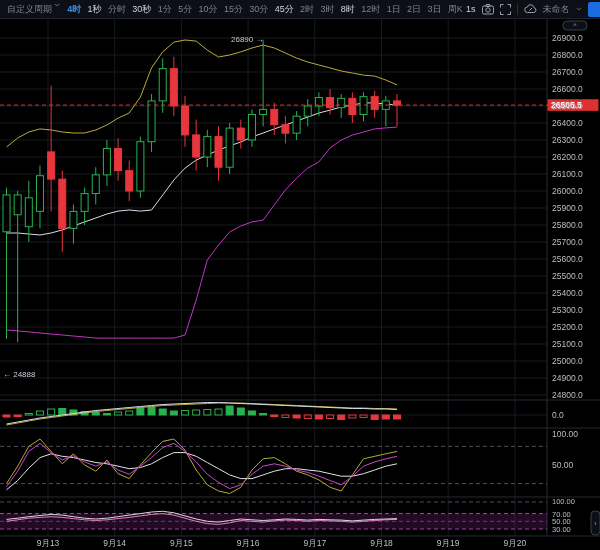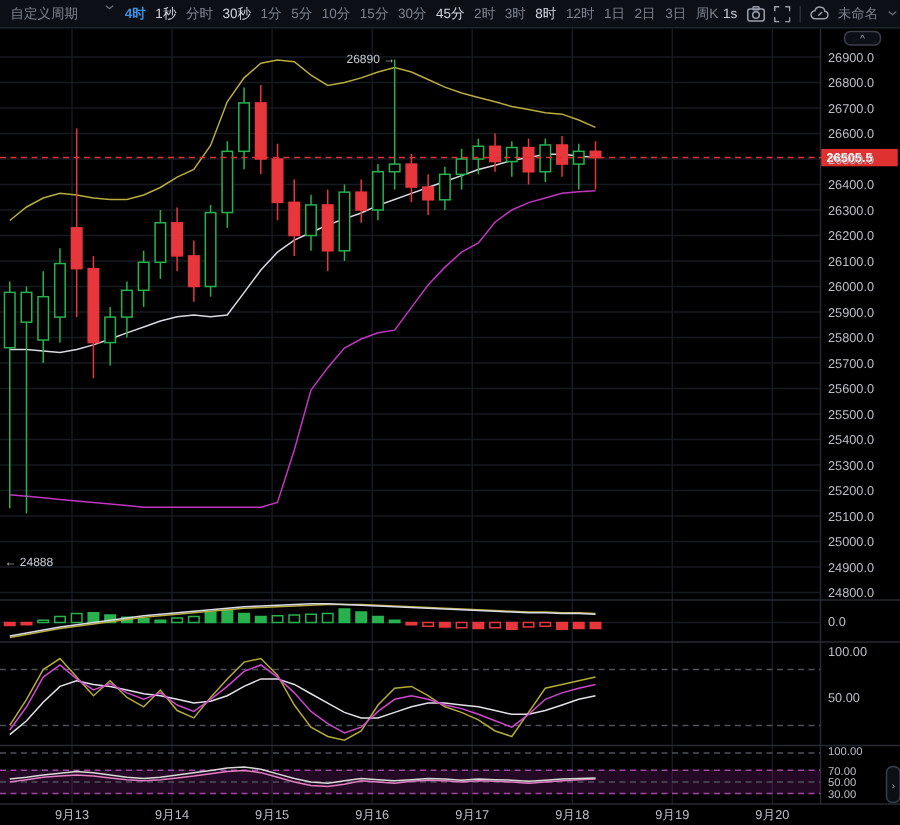--- a/index.html
+++ b/index.html
@@ -1,21 +1,21 @@
 <!DOCTYPE html>
 <html><head>
 <meta charset="utf-8">
 <style>
   html,body{margin:0;padding:0;background:#000;}
   #app{position:relative;width:600px;height:550px;background:#000;overflow:hidden;
        font-family:"Liberation Sans","DejaVu Sans",sans-serif;}
   .toolbar{position:absolute;top:0;left:0;width:600px;height:19px;background:#0c0f16;
            border-bottom:1px solid #1f232c;display:flex;align-items:center;
            font-size:9px;color:#7d828d;box-sizing:border-box;padding:0 3px;white-space:nowrap;}
-  .tb-item{padding:0 4px;cursor:pointer;display:flex;gap:18px;}
+  .tb-item{padding:0 4px;cursor:pointer;display:flex;gap:2px;}
   .period{padding:0 3.2px;cursor:pointer;}
   .period.selected{color:#3e8fe0;font-weight:bold;}
   .period.bold{color:#d2d6de;font-weight:normal;}
   .caret{font-size:7px;color:#6a6f79;transform:scaleY(.8);}
   .tb-right{margin-left:auto;display:flex;align-items:center;gap:6px;}
   .interval-badge{color:#cfd3db;}
   .tb-icon{display:flex;align-items:center;}
   .tb-divider{width:1px;height:11px;background:#2a2e39;}
   .order-btn{background:#1d6be0;color:#fff;border:none;border-radius:2px;height:15px;
              line-height:15px;padding:0 13px;font-size:9.5px;cursor:pointer;

